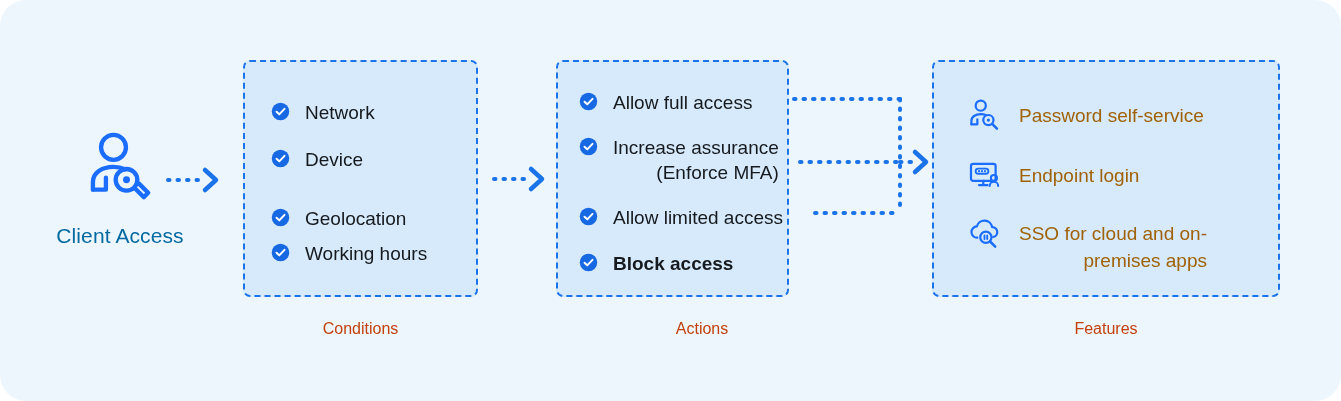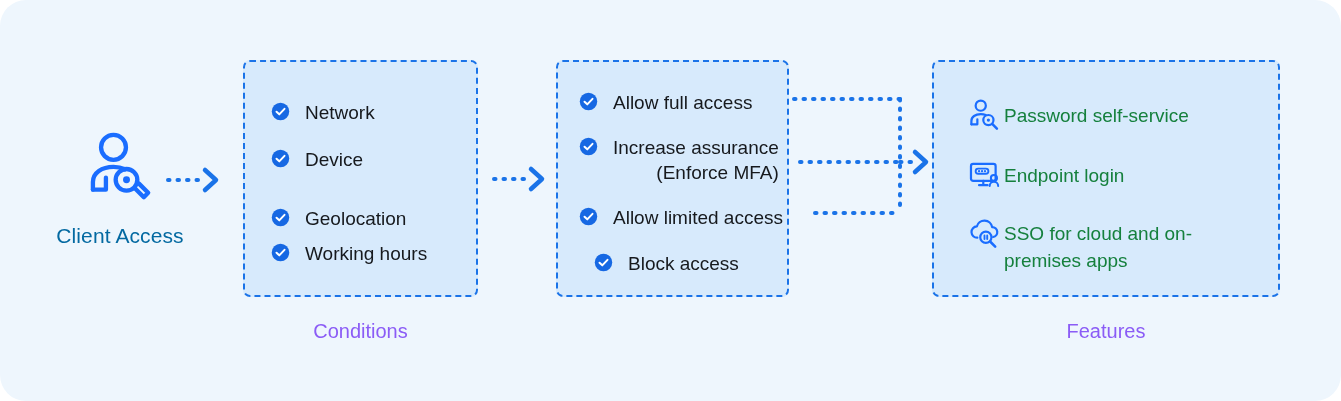--- a/index.html
+++ b/index.html
@@ -12,32 +12,32 @@
   .client-block{position:absolute;left:40px;top:130px;width:160px;text-align:center;}
   .client-icon{width:78px;height:78px;margin:0 auto;display:block;}
   .client-label{margin-top:16px;font-size:21px;color:#0369a1;letter-spacing:.1px;white-space:nowrap;}
 
   
   .group{position:absolute;background:#d7eafc;border:2.5px dashed #1a73e8;border-radius:7px;box-sizing:border-box;}
   #box-conditions{left:243px;top:60px;width:235px;height:237px;}
   #box-actions{left:556px;top:60px;width:233px;height:237px;}
   #box-features{left:932px;top:60px;width:348px;height:237px;}
 
-  .glabel{position:absolute;top:320px;font-size:20px;color:#8b5cf6;text-align:center;}
+  .glabel{position:absolute;top:320px;font-size:16px;color:#c2410c;text-align:center;}
   #label-conditions{left:243px;width:235px;}
   #label-actions{left:556px;width:292px;}
   #label-features{left:932px;width:348px;}
 
   
   .rows{position:absolute;left:0;top:0;width:100%;height:100%;}
   .row{position:absolute;display:flex;align-items:flex-start;}
   .chk{width:19px;height:19px;flex:0 0 19px;margin-top:2px;}
   .rtext{margin-left:15px;font-size:19px;line-height:25px;color:#16191d;white-space:pre-line;}
   .fi{width:34px;height:34px;flex:0 0 34px;margin-top:-4px;}
-  .ftext{margin-left:2px;font-size:19px;line-height:27px;color:#15803d;white-space:pre-line;}
+  .ftext{margin-left:17px;font-size:19px;line-height:27px;color:#a16207;white-space:pre-line;text-align:right;}
 
   
   .wires{position:absolute;left:0;top:0;width:1341px;height:401px;pointer-events:none;}
 </style>
 </head>
 <body>
 
 <div class="stage">
   <div class="card"></div>
 
@@ -125,21 +125,21 @@
         <span class="rtext">Increase assurance
 (Enforce MFA)</span>
       </div>
       <div class="row" style="left:21px;top:143px;">
         <svg class="chk" viewBox="0 0 20 20">
           <circle cx="10" cy="10" r="9.2" fill="#1668e3"></circle>
           <polyline points="5.8,10.3 8.7,13 14.2,7.2" fill="none" stroke="#ffffff" stroke-width="2.1" stroke-linecap="round" stroke-linejoin="round"></polyline>
         </svg>
         <span class="rtext">Allow limited access</span>
       </div>
-      <div class="row" style="left:36px;top:189px;">
+      <div class="row" style="left:21px;top:189px;font-weight:bold;">
         <svg class="chk" viewBox="0 0 20 20">
           <circle cx="10" cy="10" r="9.2" fill="#1668e3"></circle>
           <polyline points="5.8,10.3 8.7,13 14.2,7.2" fill="none" stroke="#ffffff" stroke-width="2.1" stroke-linecap="round" stroke-linejoin="round"></polyline>
         </svg>
         <span class="rtext">Block access</span>
       </div>
     </div>
   </div>
 
   <div class="group" id="box-features">
@@ -175,14 +175,15 @@
           <path d="M26 30 32 36" stroke="#1a6dff" stroke-width="3" stroke-linecap="round"></path>
           <path d="M19.4 22.8v4.4M22.6 22.8v4.4" stroke="#1a6dff" stroke-width="2.2" stroke-linecap="round"></path>
         </svg>
         <span class="ftext">SSO for cloud and on-
 premises apps</span>
       </div>
     </div>
   </div>
 
   <div class="glabel" id="label-conditions">Conditions</div>
+  <div class="glabel" id="label-actions">Actions</div>
   <div class="glabel" id="label-features">Features</div>
 </div>
 
 </body></html>

